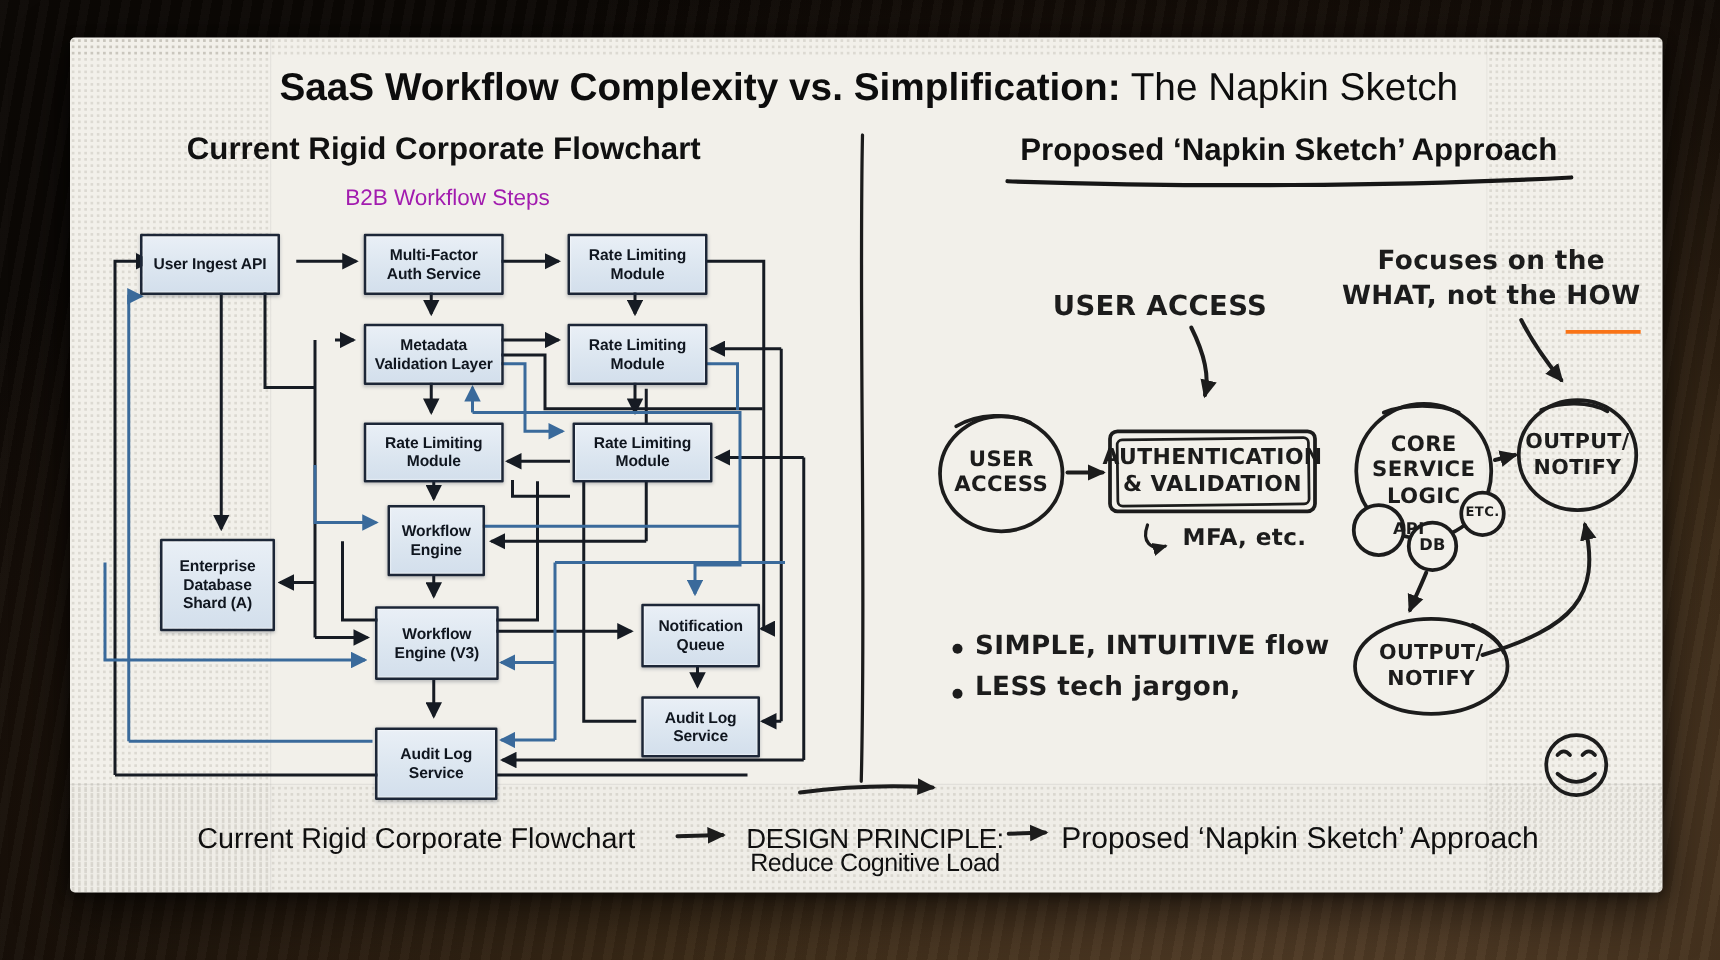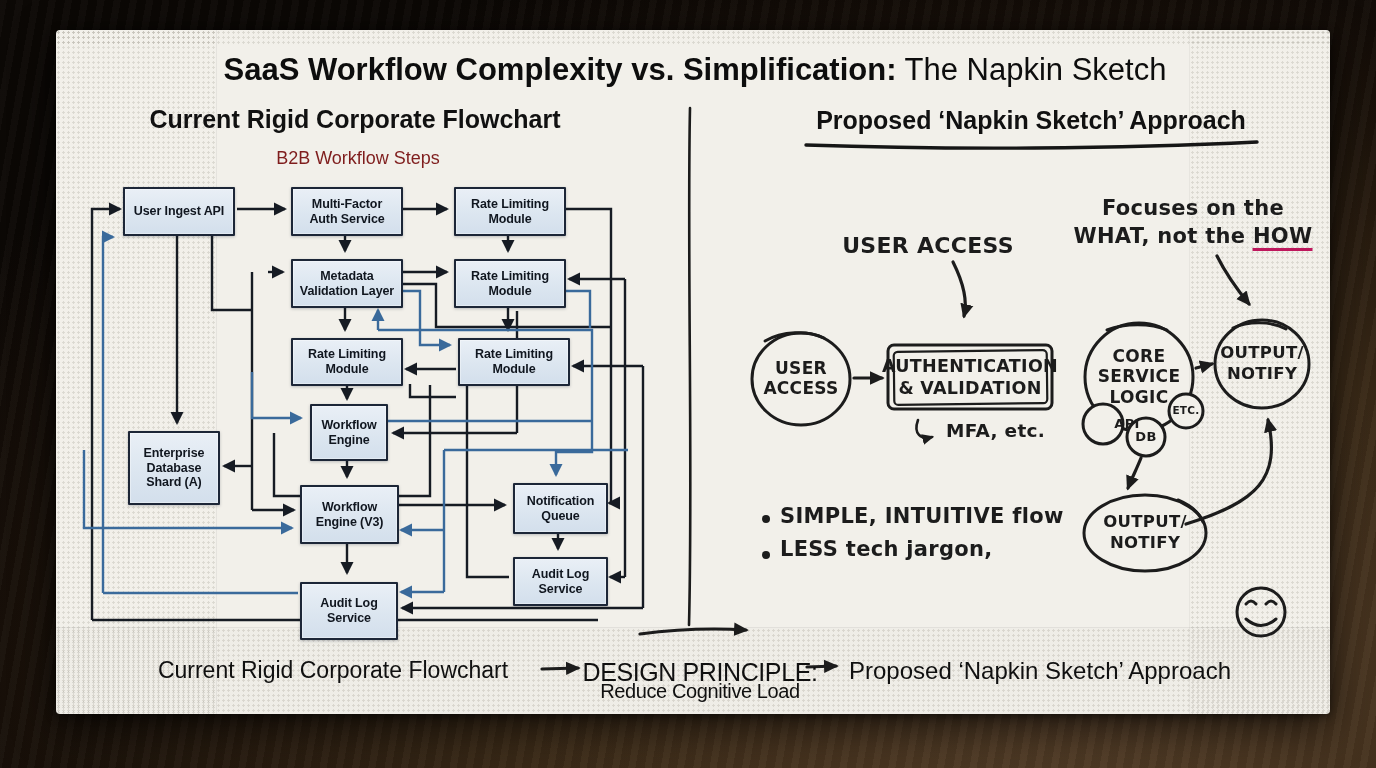--- a/index.html
+++ b/index.html
@@ -41,25 +41,25 @@
     position:absolute;z-index:3;display:flex;align-items:center;justify-content:center;
     text-align:center;background:linear-gradient(180deg,#e9eff6 0%,#dce6f0 55%,#d3dfec 100%);
     border:2px solid #1c2637;border-radius:1px;
     box-shadow:0 1px 3px rgba(20,30,50,.25), inset 0 0 0 1px rgba(255,255,255,.35);
     font-family:"Liberation Sans",sans-serif;font-weight:700;font-size:12.5px;
     line-height:1.18;color:#10161f;letter-spacing:-.1px;white-space:pre-line;
   }
   .page-title{top:52px;left:695px;font-size:31px;color:#0d0d0d;white-space:nowrap;z-index:4;}
   .page-title .b{font-weight:700;}
   .sec-head{font-size:25px;font-weight:700;color:#111;white-space:nowrap;z-index:4;}
-  .sub-head{font-size:18px;color:#7f1d1d;white-space:nowrap;z-index:4;}
+  .sub-head{font-size:18px;color:#a21caf;white-space:nowrap;z-index:4;}
   .foot{font-size:23px;color:#101010;white-space:nowrap;z-index:4;}
-  .foot-mid{font-size:25px;letter-spacing:-.4px;}
+  .foot-mid{font-size:22px;letter-spacing:-.4px;}
   .foot-mid2{font-size:20px;letter-spacing:-.4px;}
-  .how{border-bottom:3px solid #be185d;padding-bottom:0px;}
+  .how{border-bottom:3px solid #f97316;padding-bottom:16px;}
 </style>
 </head>
 <body>
 
 <div class="napkin">
   <div class="band band-left"></div>
   <div class="band band-right"></div>
   <div class="band band-bottom"></div>
   <div class="band band-top"></div>
 </div>
@@ -182,21 +182,21 @@
   </g>
 </svg>
 
 <div class="abs ctr page-title">
   <span class="b">SaaS Workflow Complexity vs. Simplification:</span><span> The Napkin Sketch</span>
 </div>
 <div class="abs ctr sec-head corp" style="left:355px;top:105px;">Current Rigid Corporate Flowchart</div>
 <div class="abs ctr sec-head corp" style="left:1031px;top:106px;">Proposed ‘Napkin Sketch’ Approach</div>
 <div class="abs ctr sub-head corp" style="left:358px;top:148px;">B2B Workflow Steps</div>
 
-<div class="fbox" style="left:123px;top:187px;width:108px;height:45px;justify-content:center;"><span>User Ingest API</span></div>
+<div class="fbox" style="left:112px;top:187px;width:108px;height:45px;justify-content:center;"><span>User Ingest API</span></div>
 <div class="fbox" style="left:291px;top:187px;width:108px;height:45px;"><span>Multi-Factor
 Auth Service</span></div>
 <div class="fbox" style="left:454px;top:187px;width:108px;height:45px;"><span>Rate Limiting
 Module</span></div>
 <div class="fbox" style="left:291px;top:259px;width:108px;height:45px;"><span>Metadata
 Validation Layer</span></div>
 <div class="fbox" style="left:454px;top:259px;width:108px;height:45px;"><span>Rate Limiting
 Module</span></div>
 <div class="fbox" style="left:291px;top:338px;width:108px;height:44px;"><span>Rate Limiting
 Module</span></div>

